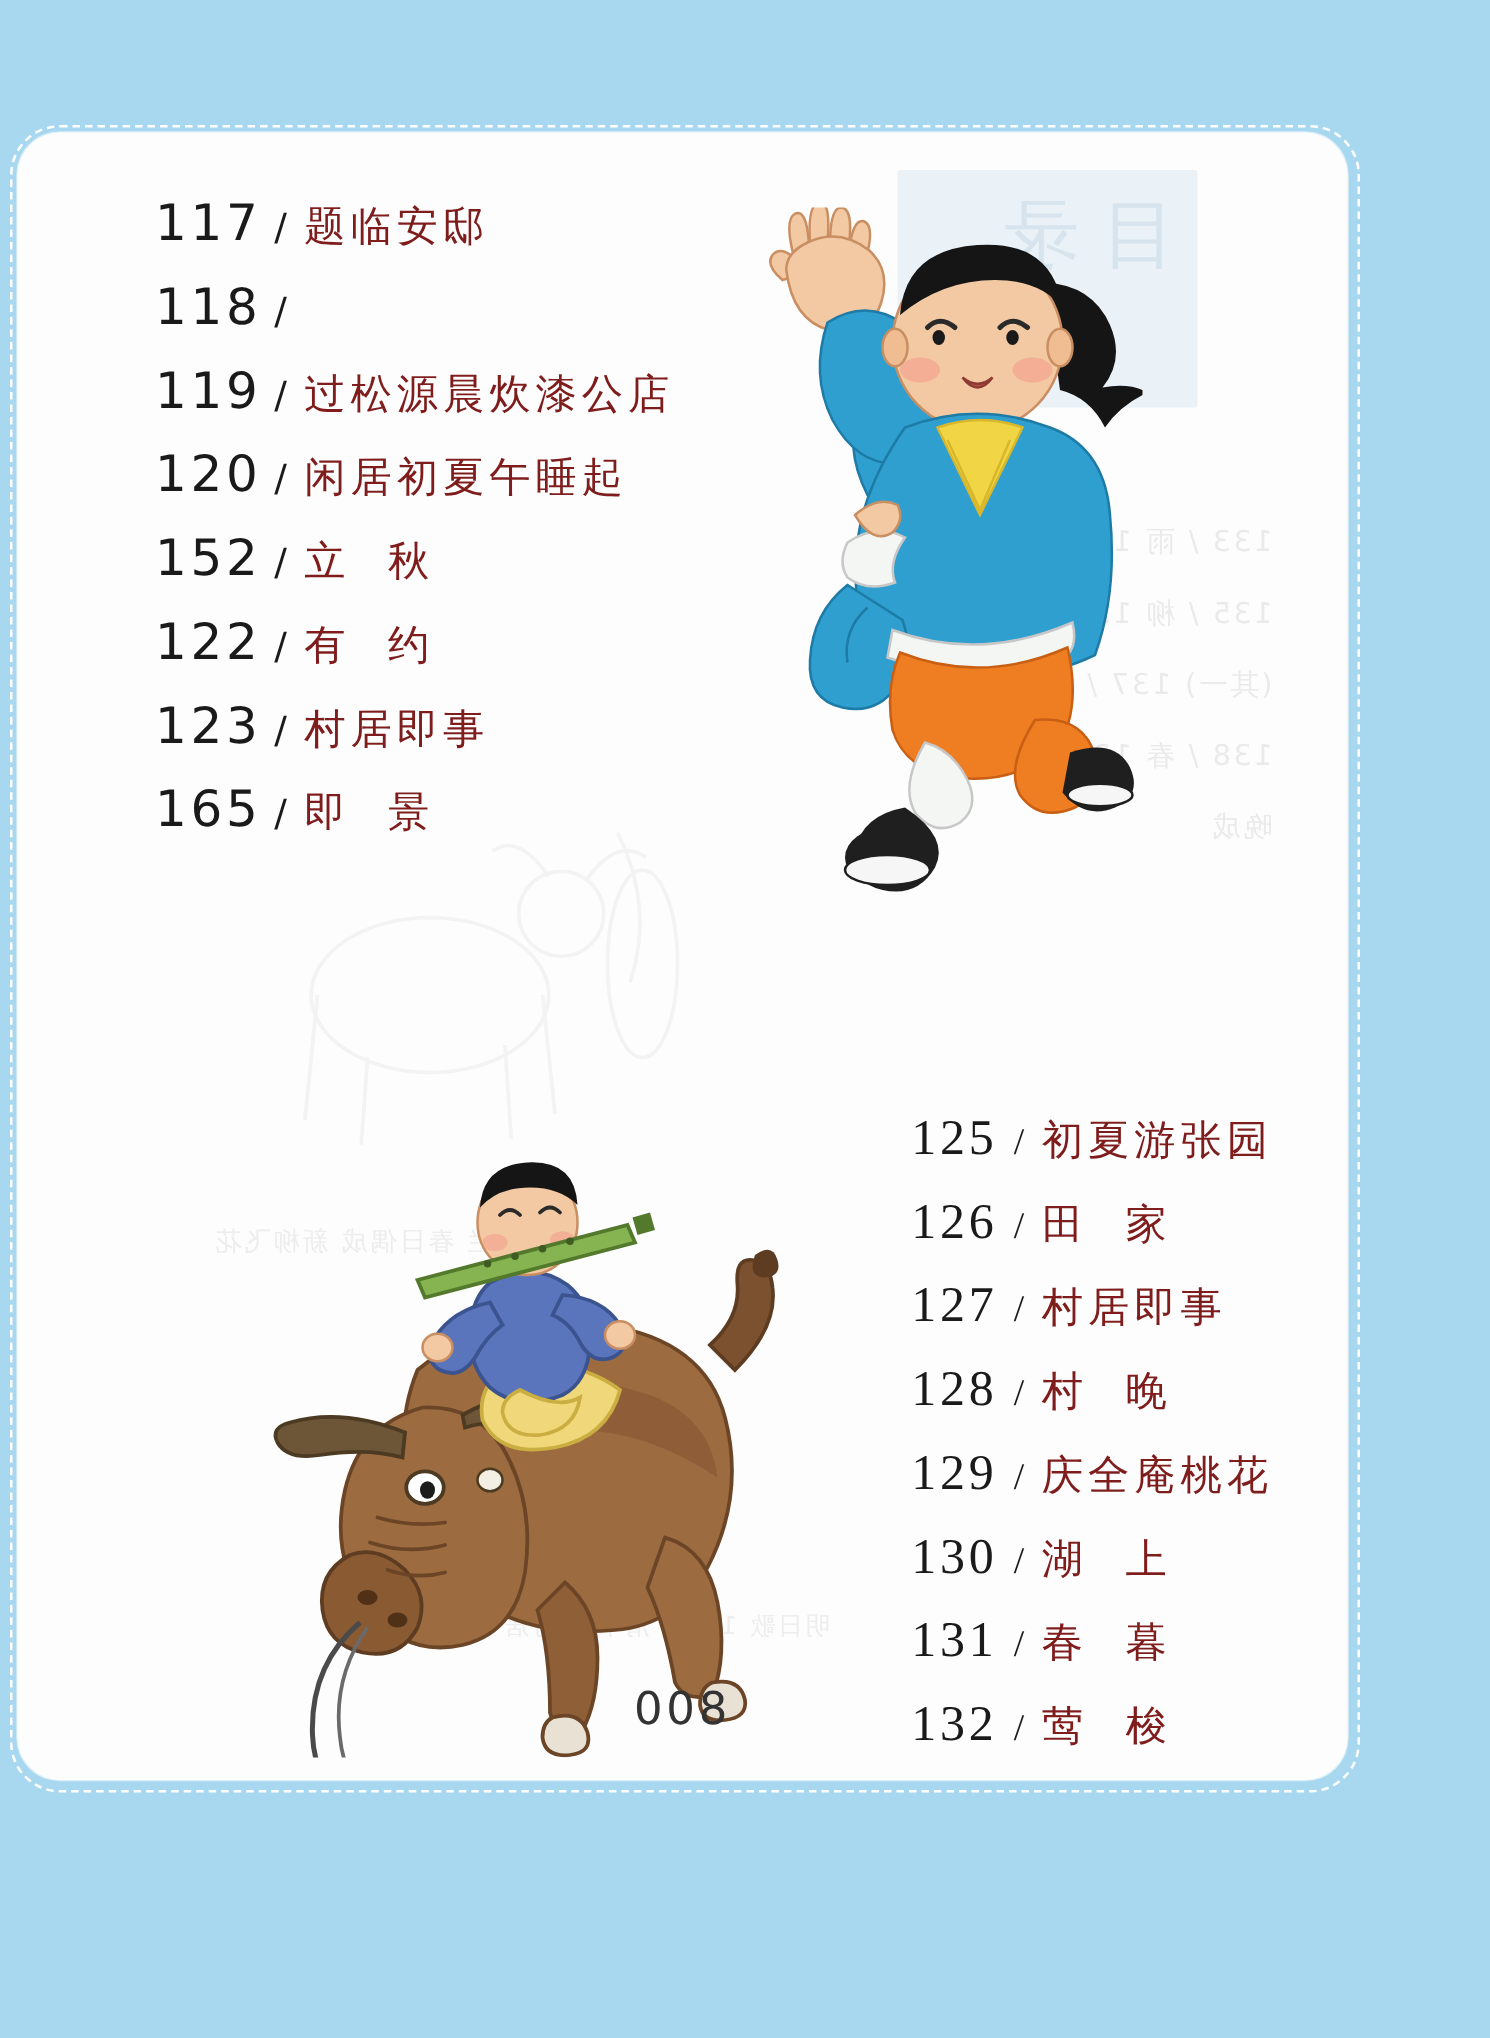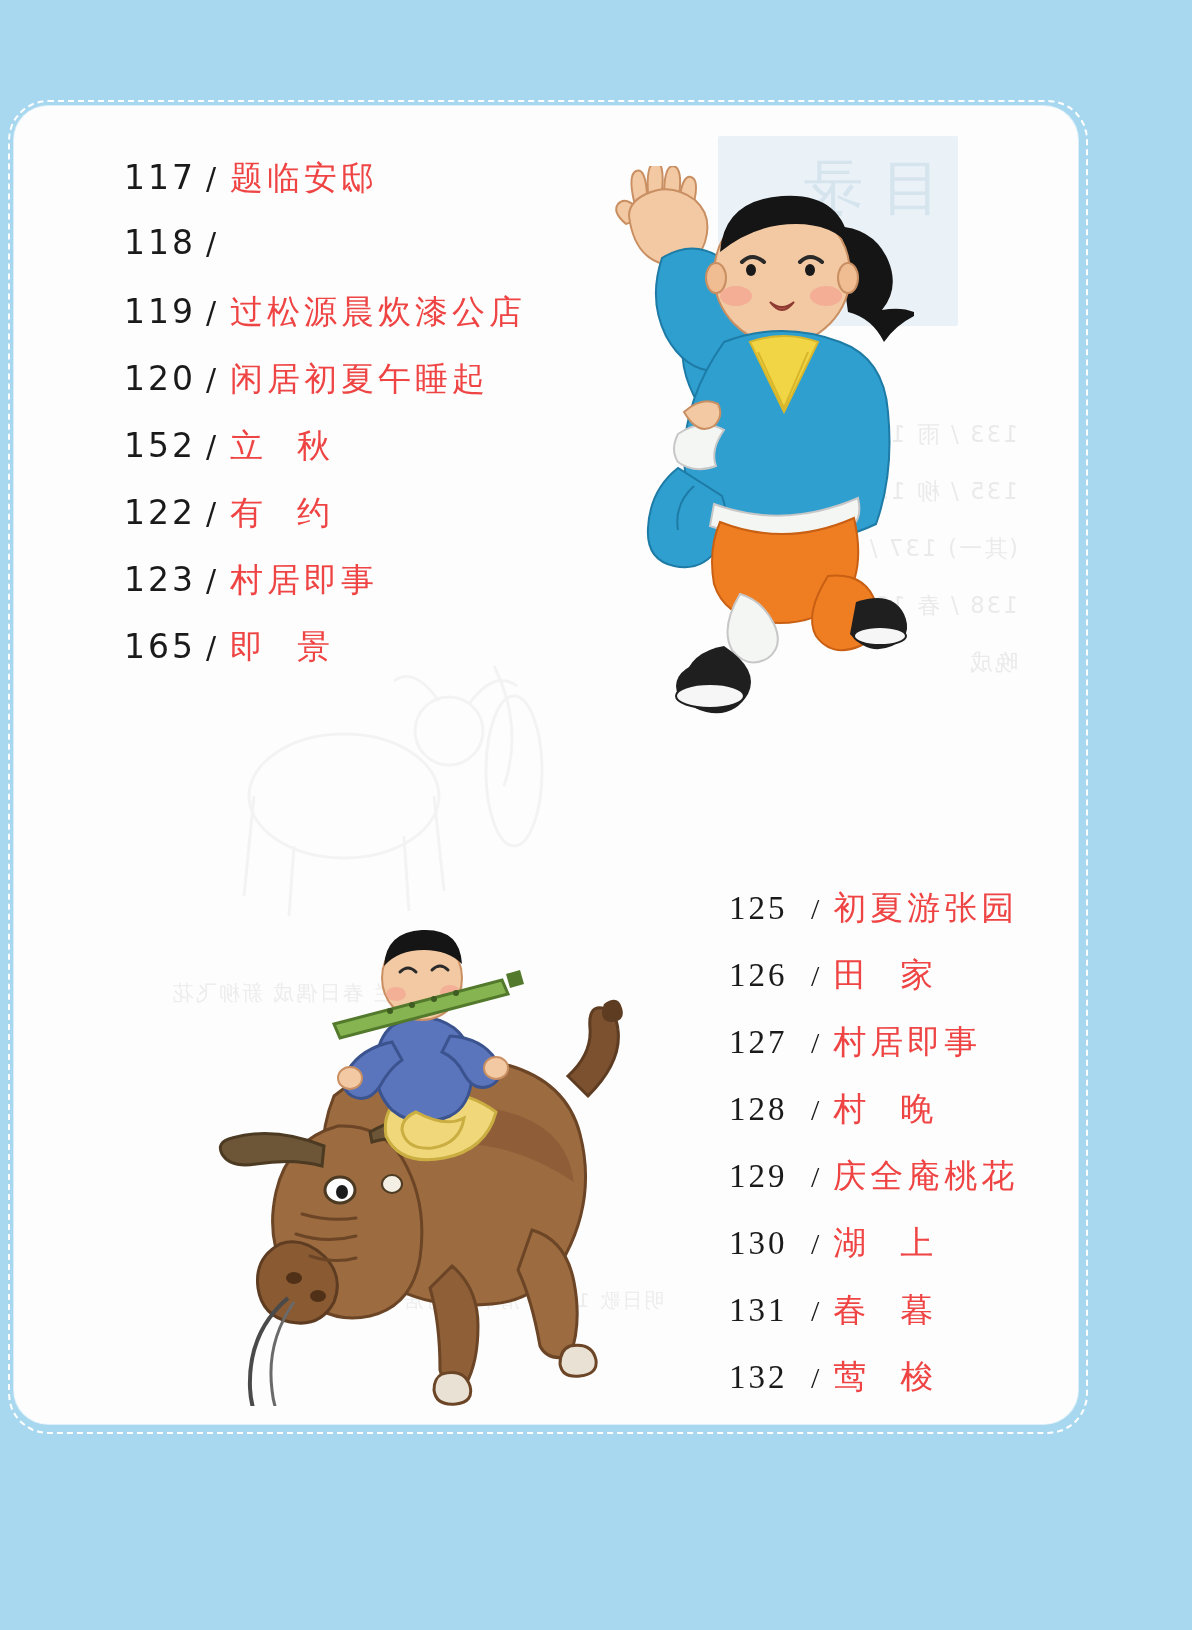--- a/index.html
+++ b/index.html
@@ -107,33 +107,33 @@
   #toc-top { left: 110px; top: 50px; }
   #toc-bottom { left: 715px; top: 780px; font-family: Liberation Serif, serif; }
 
   .toc-row {
     display: flex;
     align-items: baseline;
     height: 67px;
     white-space: nowrap;
   }
   .toc-num {
-    font-size: 33px;
+    font-size: 40px;
     color: #1a1a1a;
     letter-spacing: 3px;
     min-width: 72px;
   }
   .toc-slash {
     font-size: 30px;
     color: #1a1a1a;
     margin: 0 14px 0 10px;
   }
   .toc-title {
     font-size: 33px;
-    color: #ef4444;
+    color: #7f1d1d;
     letter-spacing: 4px;
   }
   .toc-title.spaced {
     letter-spacing: 34px;
   }
 
   
   #page-number {
     position: absolute;
     left: 0;
@@ -382,13 +382,14 @@
     <path d="M150 178 l168 -44 l6 14 l-168 44z" fill="#86b450" stroke="#53792c" stroke-width="3"></path>
     <circle cx="206" cy="165" r="3" fill="#3f5c22"></circle>
     <circle cx="228" cy="159" r="3" fill="#3f5c22"></circle>
     <circle cx="250" cy="153" r="3" fill="#3f5c22"></circle>
     <circle cx="272" cy="147" r="3" fill="#3f5c22"></circle>
     <path d="M322 128 l14 -4 l4 14 l-14 4z" fill="#53792c"></path>
 
     <path d="M232 266 q30 16 48 6 q-4 26 -32 30 q-26 2 -30 -18 q0 -12 14 -18z" fill="#f0d87a" stroke="#cbae42" stroke-width="3"></path>
   </svg>
 
+  <div id="page-number">008</div>
 </div>
 
 </body></html>

